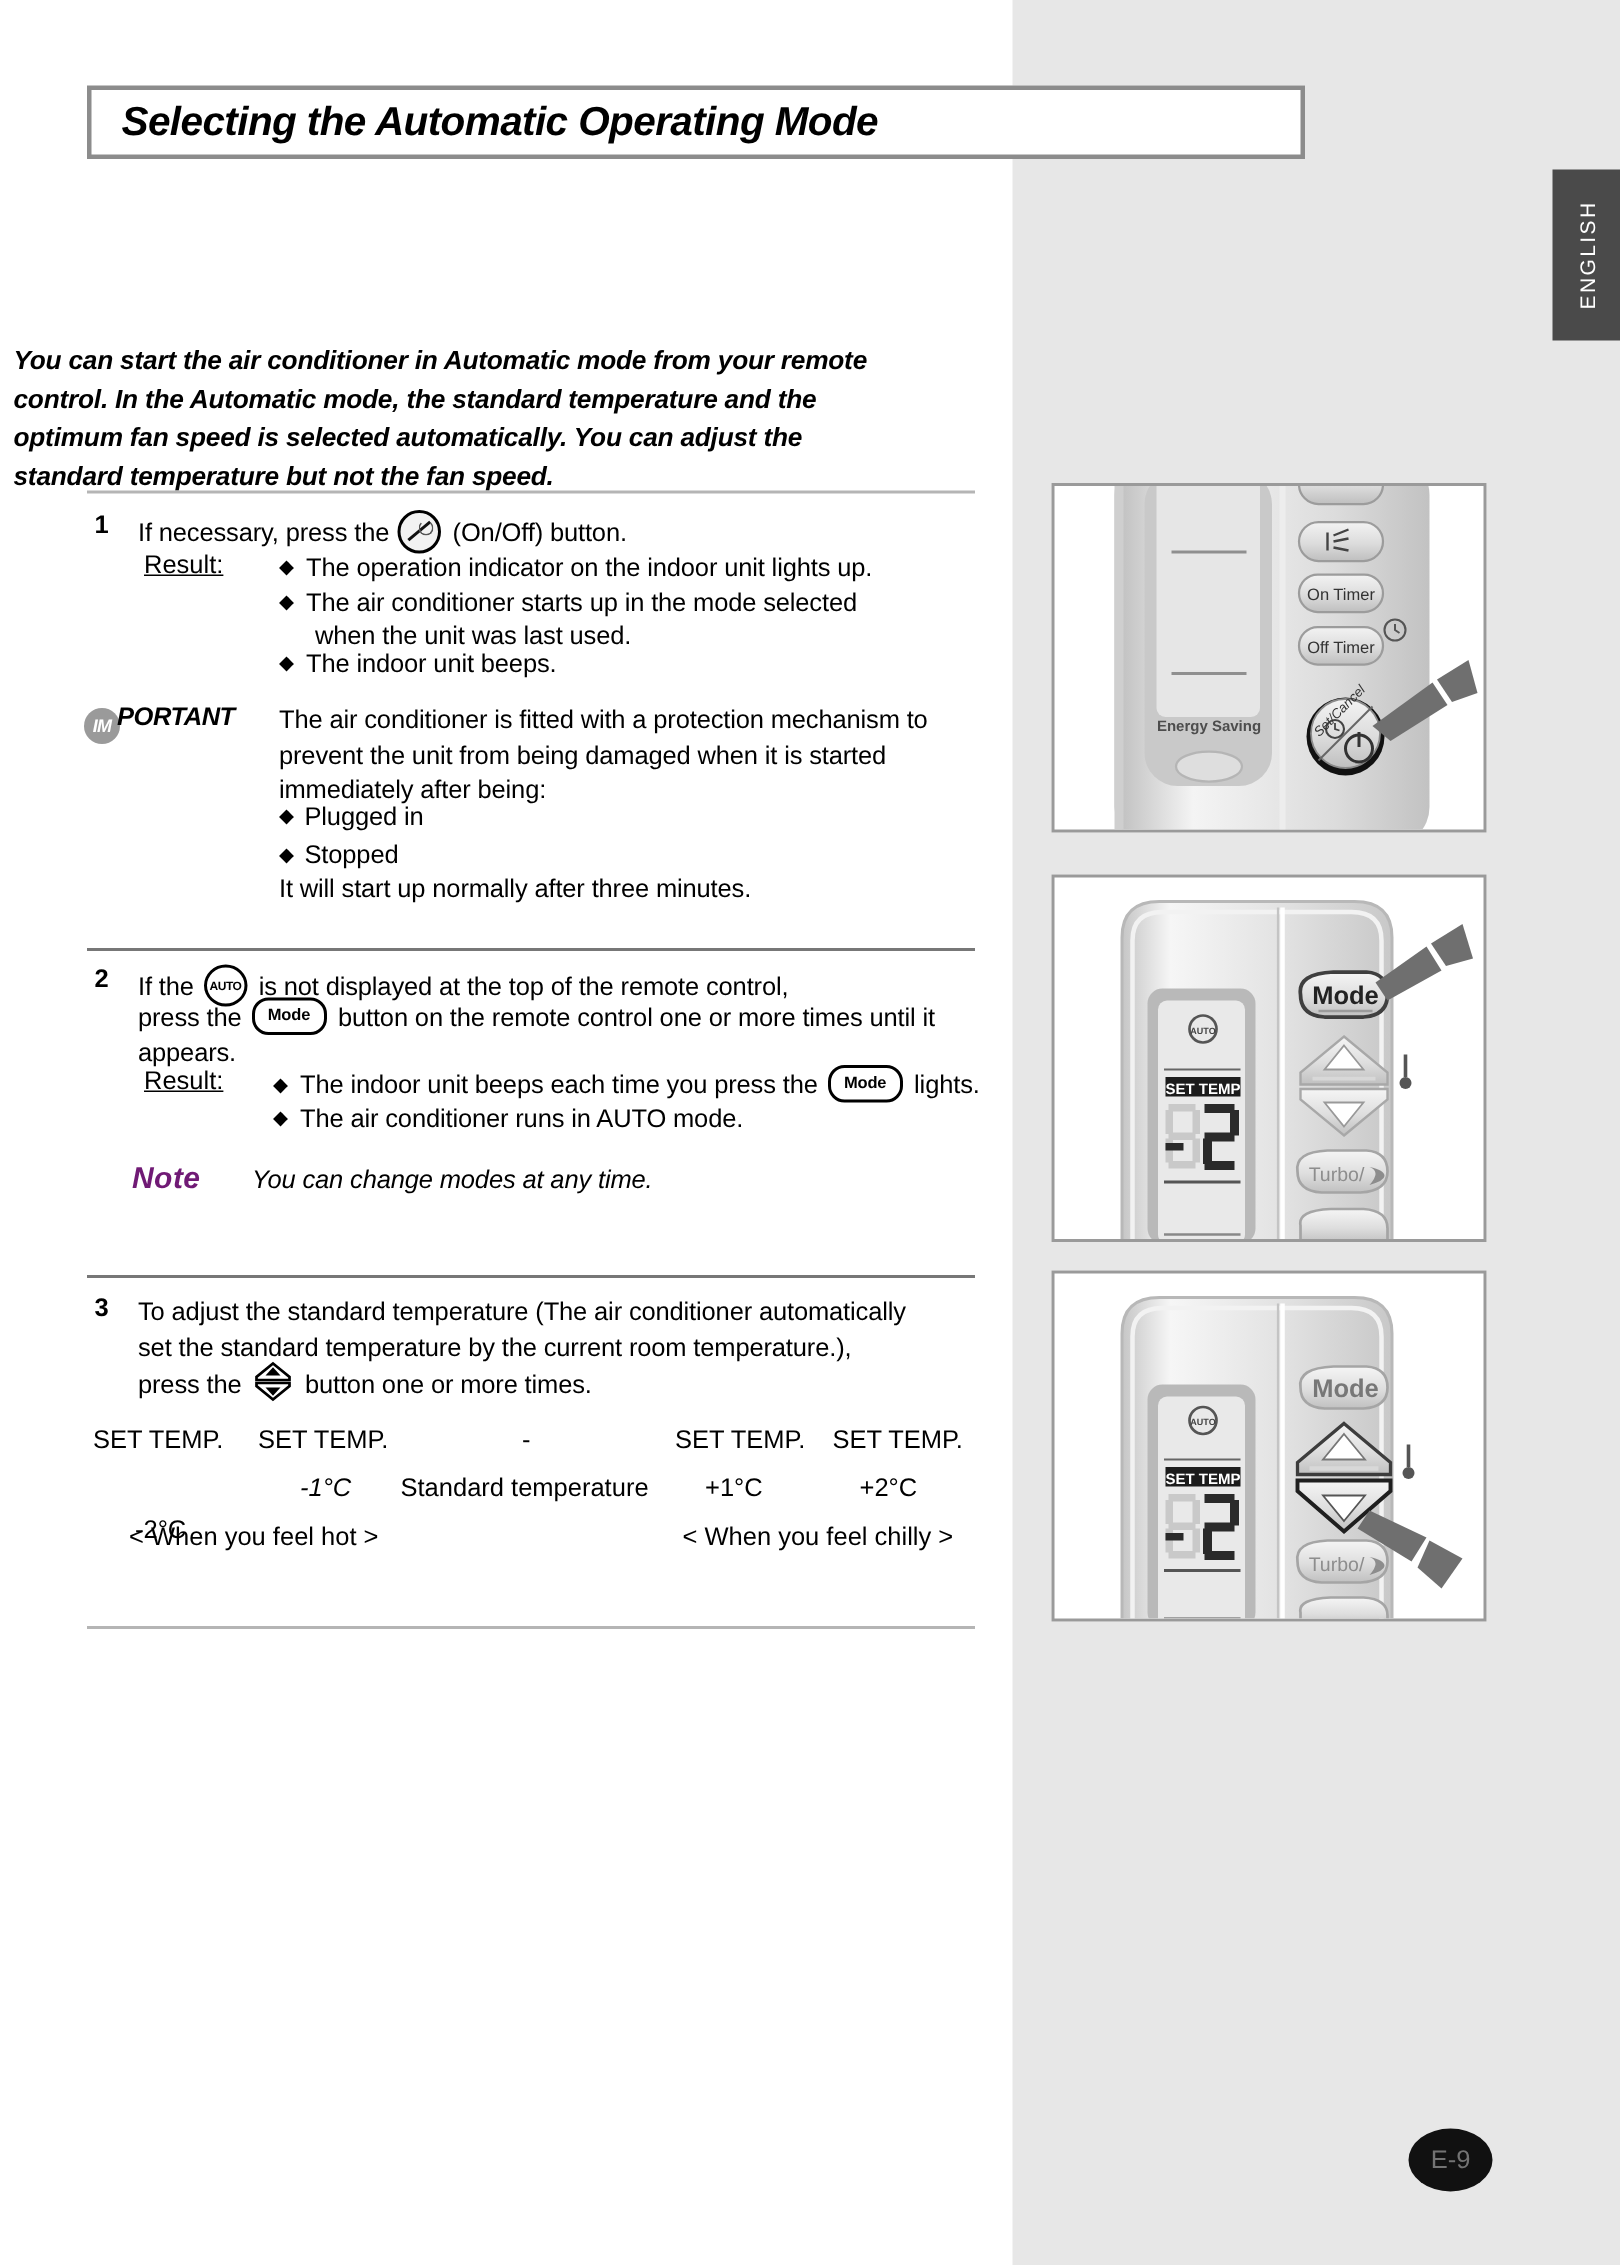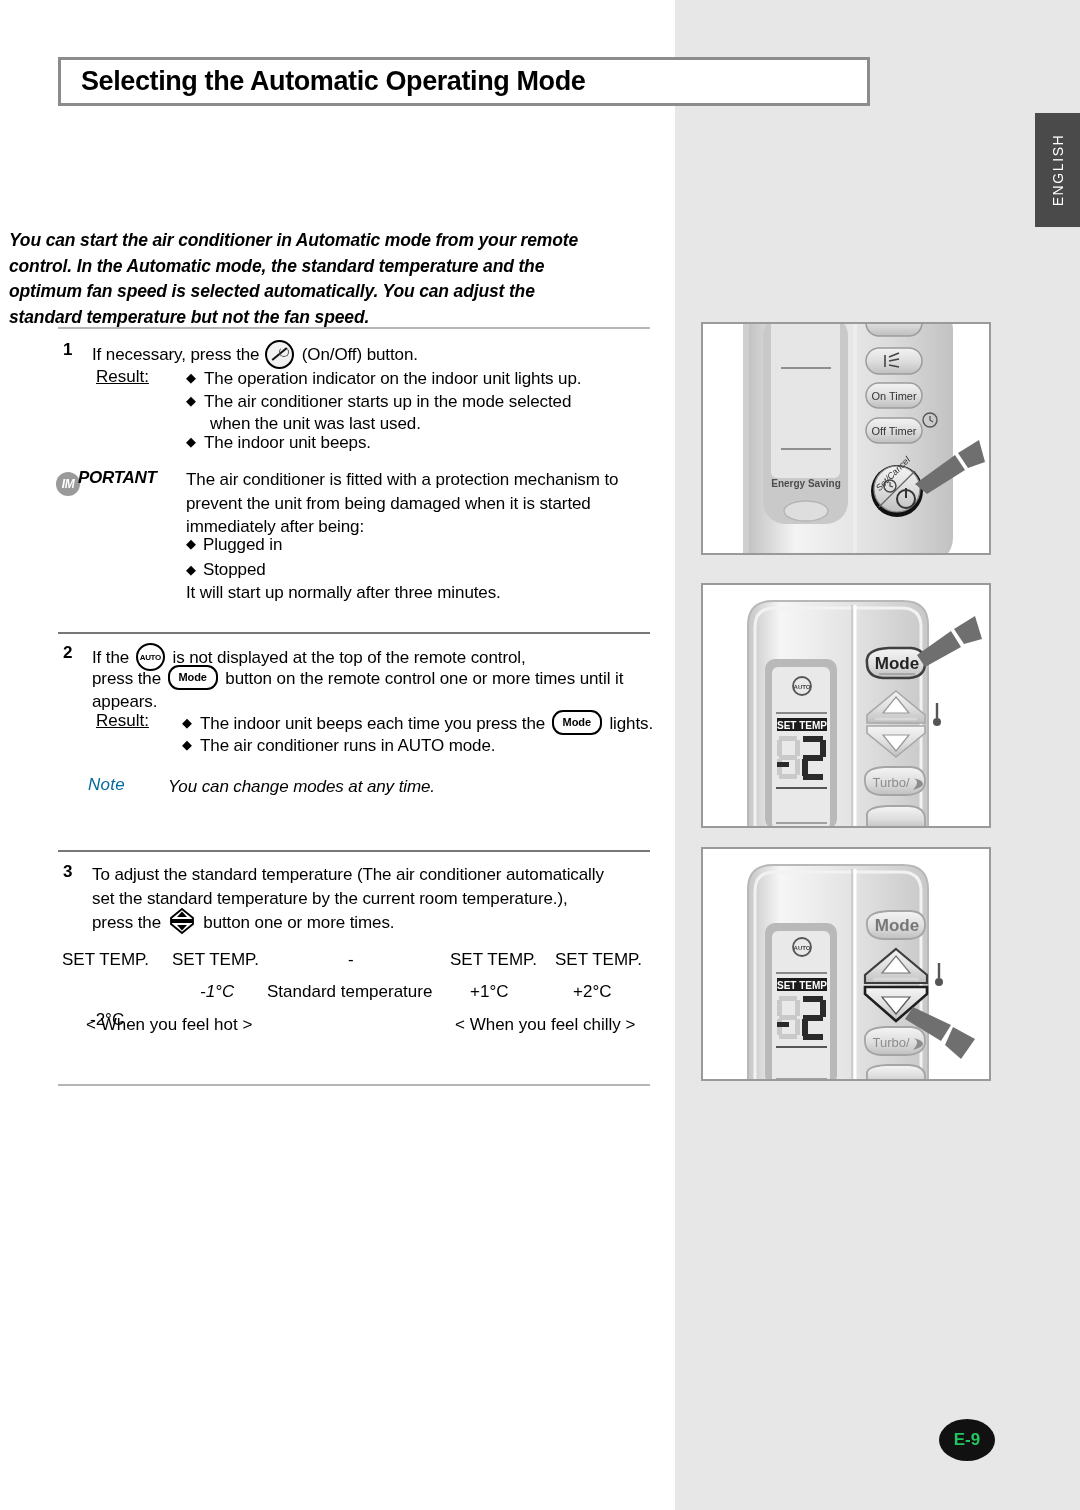--- a/index.html
+++ b/index.html
@@ -21,21 +21,21 @@
   
   #title-box{
     position:absolute;left:58px;top:57px;width:812px;height:49px;
     background:#ffffff;
     border:3px solid #8c8c8c;
     box-sizing:border-box;
     display:flex;align-items:center;
   }
   #title-text{
     font-size:27px;font-weight:bold;letter-spacing:-0.4px;
-    padding-left:20px;white-space:nowrap;
+    padding-left:20px;white-space:nowrap;font-style:italic;
   }
 
   
   #english-tab{
     position:absolute;left:1035px;top:113px;width:45px;height:114px;
     background:#4a4a4a;
   }
   #english-tab span{
     position:absolute;left:50%;top:50%;
     transform:translate(-50%,-50%) rotate(-90deg);
@@ -101,41 +101,41 @@
     letter-spacing:-0.3px;white-space:nowrap;
   }
   .imp-badge .im-circ{
     display:inline-block;width:24px;height:24px;border-radius:50%;
     background:#9a9a9a;color:#fff;font-size:12px;font-weight:bold;
     font-style:italic;text-align:center;line-height:24px;
     vertical-align:-5px;margin-right:-2px;letter-spacing:-0.5px;
   }
 
   .note-badge{
-    position:absolute;font-weight:normal;font-style:italic;font-size:17px;
-    color:#0369a1;letter-spacing:0.3px;
+    position:absolute;font-weight:bold;font-style:italic;font-size:20px;
+    color:#701a75;letter-spacing:0.3px;
   }
 
   
   .temp-cell{position:absolute;font-size:17px;white-space:nowrap;}
 
   
   .panel{
     position:absolute;background:#ffffff;border:2px solid #9a9a9a;
     box-sizing:border-box;overflow:hidden;
   }
   #panel1{left:701px;top:322px;width:290px;height:233px;}
   #panel2{left:701px;top:583px;width:290px;height:245px;}
   #panel3{left:701px;top:847px;width:290px;height:234px;}
 
   
   #page-num{
     position:absolute;left:939px;top:1419px;width:56px;height:42px;
     background:#111;border-radius:50%;
-    color:#22c55e;font-size:17px;font-weight:bold;
+    color:#737373;font-size:17px;font-weight:normal;
     display:flex;align-items:center;justify-content:center;
   }
 </style>
 </head>
 <body>
 
 <div id="white-left"></div>
 <div id="gray-band"></div>
 
 <div id="title-box">

